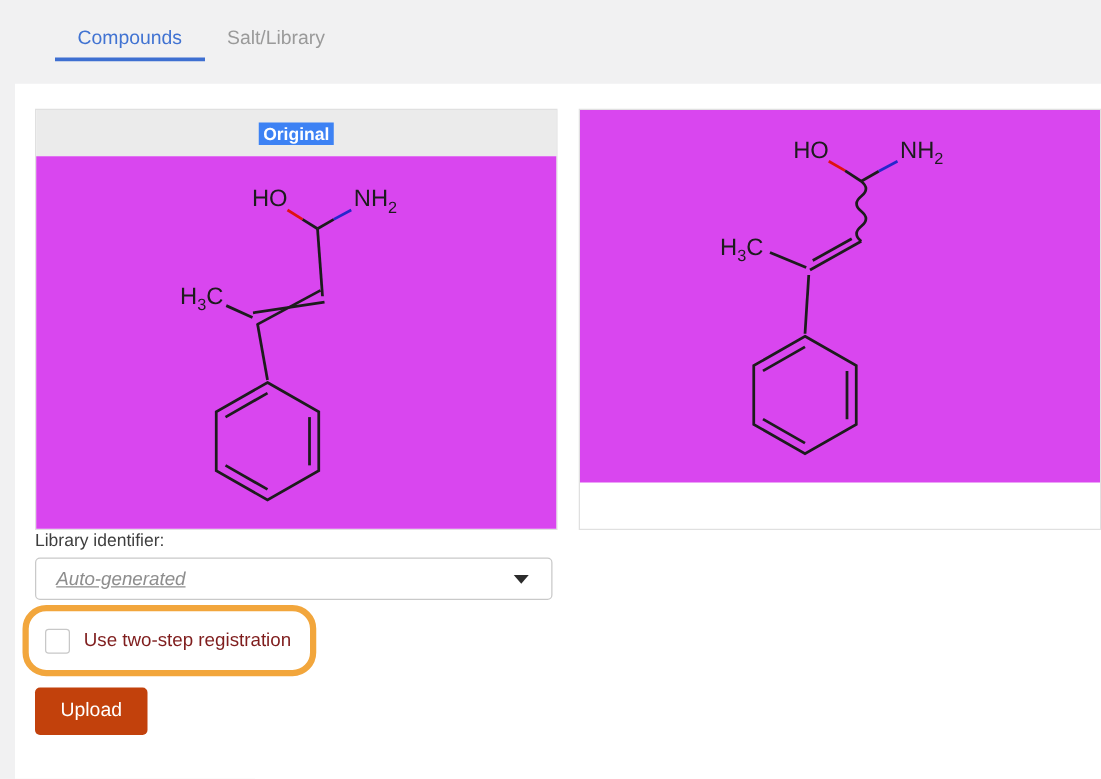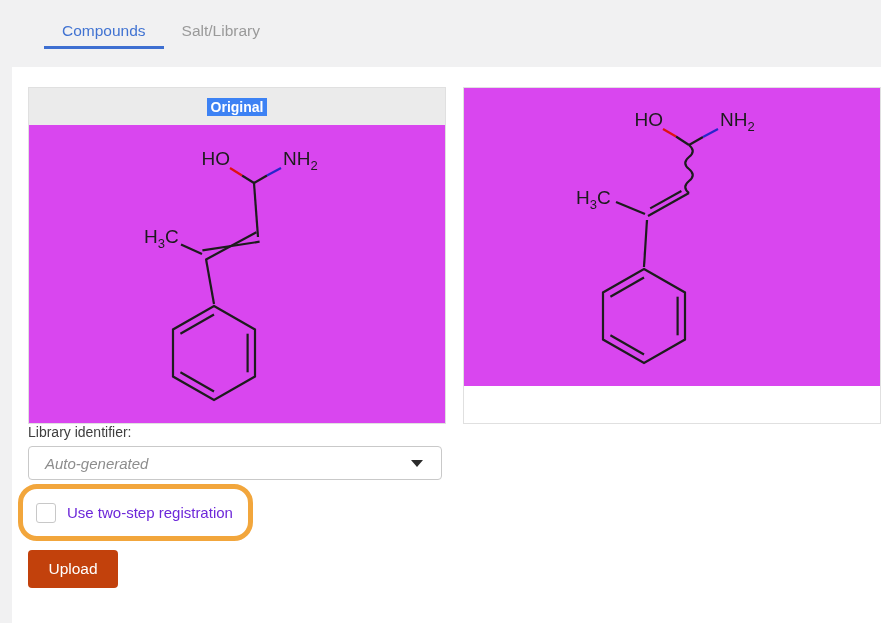--- a/index.html
+++ b/index.html
@@ -32,30 +32,30 @@
   svg .n { fill:#2626cc; }
   svg line, svg polygon, svg path.bond { stroke:#1c1c1c; stroke-width:2.2; fill:none; }
   svg line.ob { stroke:#e01111; }
   svg line.nb { stroke:#2626cc; }
 
   
   .form-label { font-size:14px; color:#3e3e3e; }
   .dropdown { margin-top:6px; width:414px; height:34px; border:1px solid #c9c9c9;
     border-radius:4px; background:#fff; display:flex; align-items:center;
     justify-content:space-between; padding:0 18px 0 16px; cursor:pointer; }
-  .dropdown .value { font-style:italic; color:#8d8d8d; font-size:15px; }
+  .dropdown .value { font-style:italic; color:#8d8d8d; font-size:15px;text-decoration:underline; }
   .dd-arrow { width:0; height:0; border-left:6px solid transparent;
     border-right:6px solid transparent; border-top:7px solid #2b2b2b; }
 
   .annotation { margin-top:4px; margin-left:-10px; width:235px; height:57px;
     border:5px solid #f2a63c; border-radius:19px; display:flex; align-items:center;
     padding-left:13px; background:transparent; }
   .checkbox { width:20px; height:20px; border:1.5px solid #c8c8c8; border-radius:3px;
     background:#fff; cursor:pointer; flex:0 0 auto; }
-  .checkbox-label { margin-left:11px; font-size:15px; color:#6d28d9; white-space:nowrap; }
+  .checkbox-label { margin-left:11px; font-size:15px; color:#7f1d1d; white-space:nowrap; }
 
   .upload-btn { margin-top:9px; width:90px; height:38px; background:#c2410c; color:#fff;
     border:none; border-radius:4px; font-size:15.5px; font-family:"Liberation Sans", sans-serif;
     cursor:pointer; }
 </style>
 </head>
 <body>
 
 <div class="topbar">
   <div class="tab active">Compounds</div>

